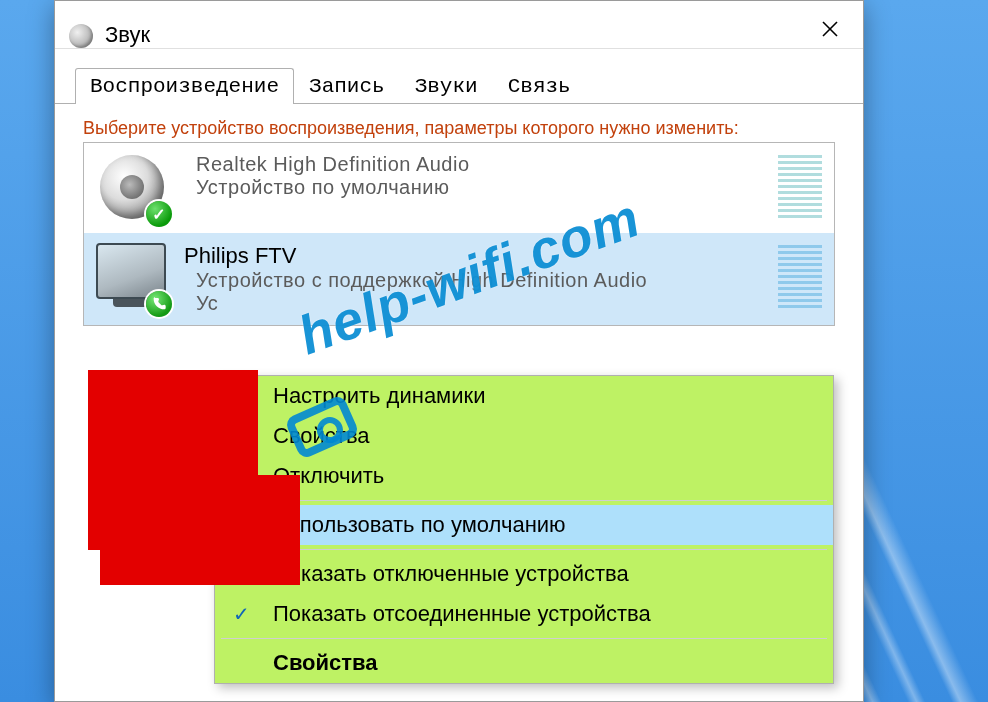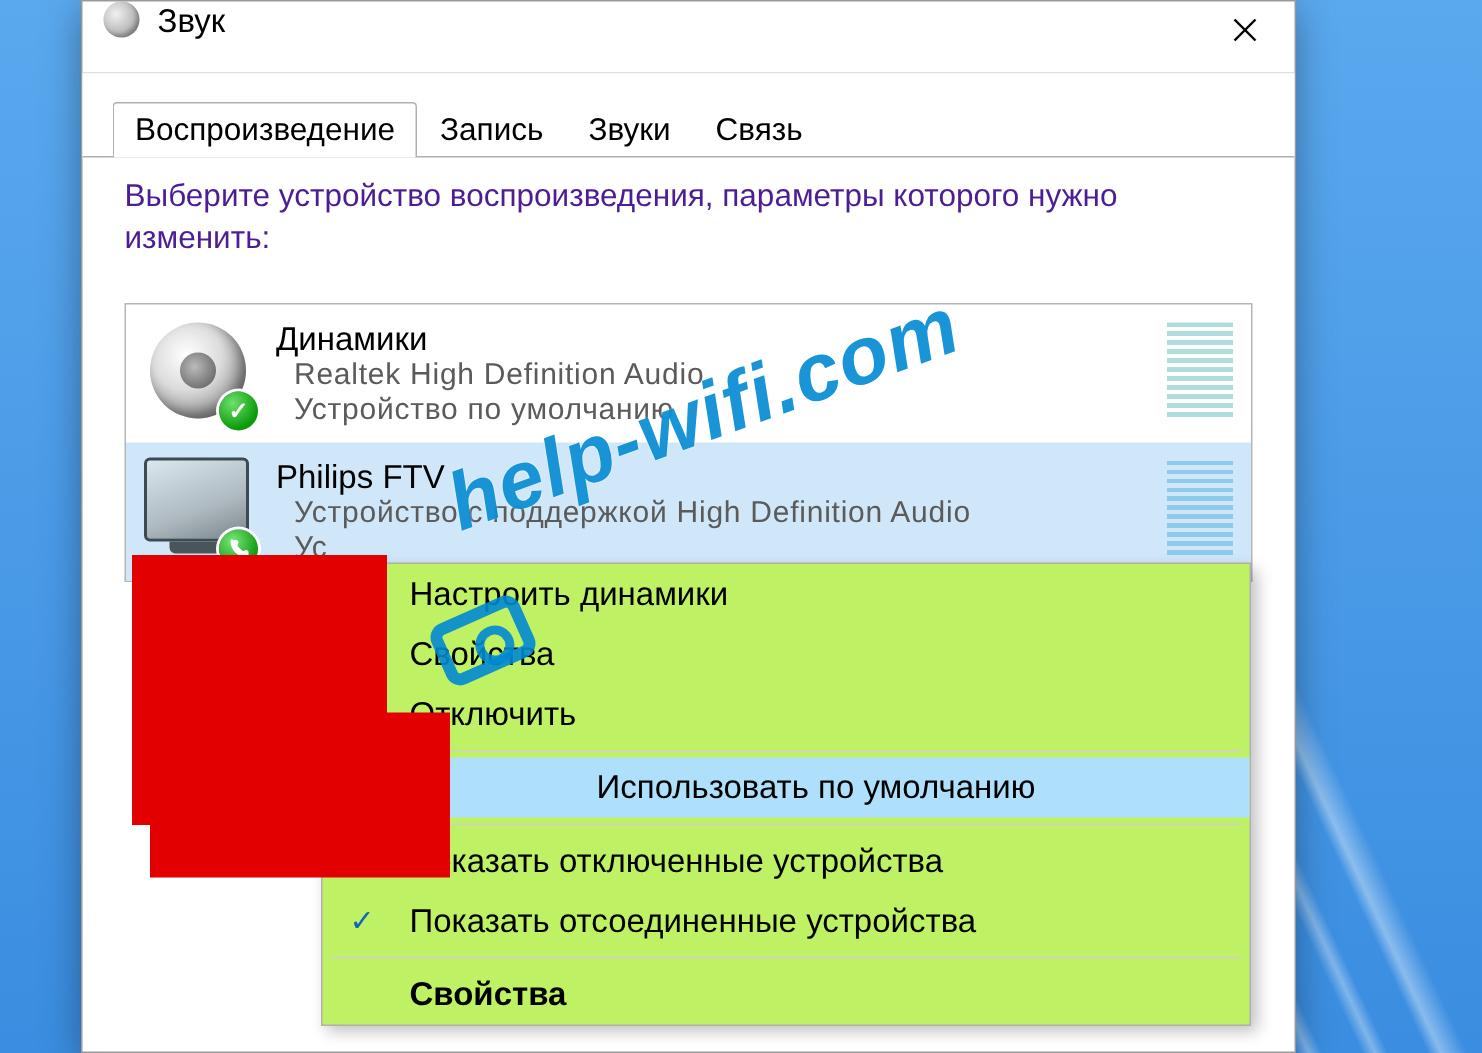--- a/index.html
+++ b/index.html
@@ -34,21 +34,21 @@
     height: 702px;
     background: #ffffff;
     border: 1px solid #9a9a9a;
     box-shadow: 0 6px 24px rgba(0,0,0,0.35);
     display: flex;
     flex-direction: column;
   }
   .titlebar {
     height: 48px;
     display: flex;
-    align-items: flex-start;
+    align-items: flex-end;
     padding: 0 10px 0 14px;
     border-bottom: 1px solid #e0e0e0;
   }
   .title-icon {
     width: 24px; height: 24px;
     margin-right: 12px;
     border-radius: 50%;
     background: radial-gradient(circle at 35% 35%, #f0f0f0, #bcbcbc 55%, #8a8a8a);
     box-shadow: inset -2px -2px 3px rgba(0,0,0,0.25);
   }
@@ -58,20 +58,21 @@
     display: flex; align-items: center; justify-content: center;
     font-size: 22px; color: #000;
     cursor: pointer;
   }
   .tabs {
     display: flex;
     padding: 18px 0 0 20px;
     gap: 0;
     border-bottom: 1px solid #b0b0b0;
     background: #fff;
+    font-family: Liberation Mono, monospace;
   }
   .tab {
     padding: 6px 14px 6px 14px;
     font-size: 21px;
     color: #000;
     border: 1px solid transparent;
     border-bottom: none;
     position: relative;
     top: 1px;
     cursor: pointer;
@@ -80,24 +81,24 @@
     border-color: #b0b0b0;
     background: #fff;
     border-radius: 3px 3px 0 0;
   }
   .content {
     padding: 12px 28px 0 28px;
     flex: 1;
     position: relative;
   }
   .instruction {
-    font-size: 21px;
-    color: #4c1d95;
+    font-size: 18px;
+    color: #c2410c;
     line-height: 1.35;
-    margin-bottom: 28px;
+    margin-bottom: 2px;
   }
   .device-list {
     border: 1px solid #b6b6b6;
     background: #fff;
     position: relative;
   }
   .device {
     display: flex;
     align-items: flex-start;
     gap: 16px;
@@ -171,21 +172,21 @@
     border: 1px solid #b0b0b0;
     box-shadow: 4px 4px 10px rgba(0,0,0,0.25);
   }
   .menu-item {
     padding: 7px 18px 7px 58px;
     font-size: 22px;
     color: #000;
     cursor: pointer;
     position: relative;
   }
-  .menu-item.highlight { background: #aee0fb; text-align: center; }
+  .menu-item.highlight { background: #aee0fb; }
   .menu-item.bold { font-weight: 600; }
   .menu-sep { height: 0; border-top: 1px solid #cfcfcf; margin: 4px 6px; }
   .menu-check {
     position: absolute; left: 18px; top: 50%; transform: translateY(-50%);
     font-size: 20px; color: #1066b8;
   }
   .arrow {
     position: absolute;
     z-index: 40;
     pointer-events: none;
@@ -255,21 +256,20 @@
     <div class="instruction">Выберите устройство воспроизведения, параметры которого нужно изменить:</div>
 
     <div class="device-list">
 
       <div class="device">
         <div class="device-icon">
           <div class="speaker-icon"></div>
           <div class="badge badge-check">✓</div>
         </div>
         <div class="device-text">
-          <div class="device-name">Динамики</div>
           <div class="device-sub">Realtek High Definition Audio</div>
           <div class="device-sub">Устройство по умолчанию</div>
         </div>
         <div class="level"></div>
       </div>
 
       <div class="device selected">
         <div class="device-icon">
           <div class="monitor-icon"></div>
           <div class="badge badge-phone">

